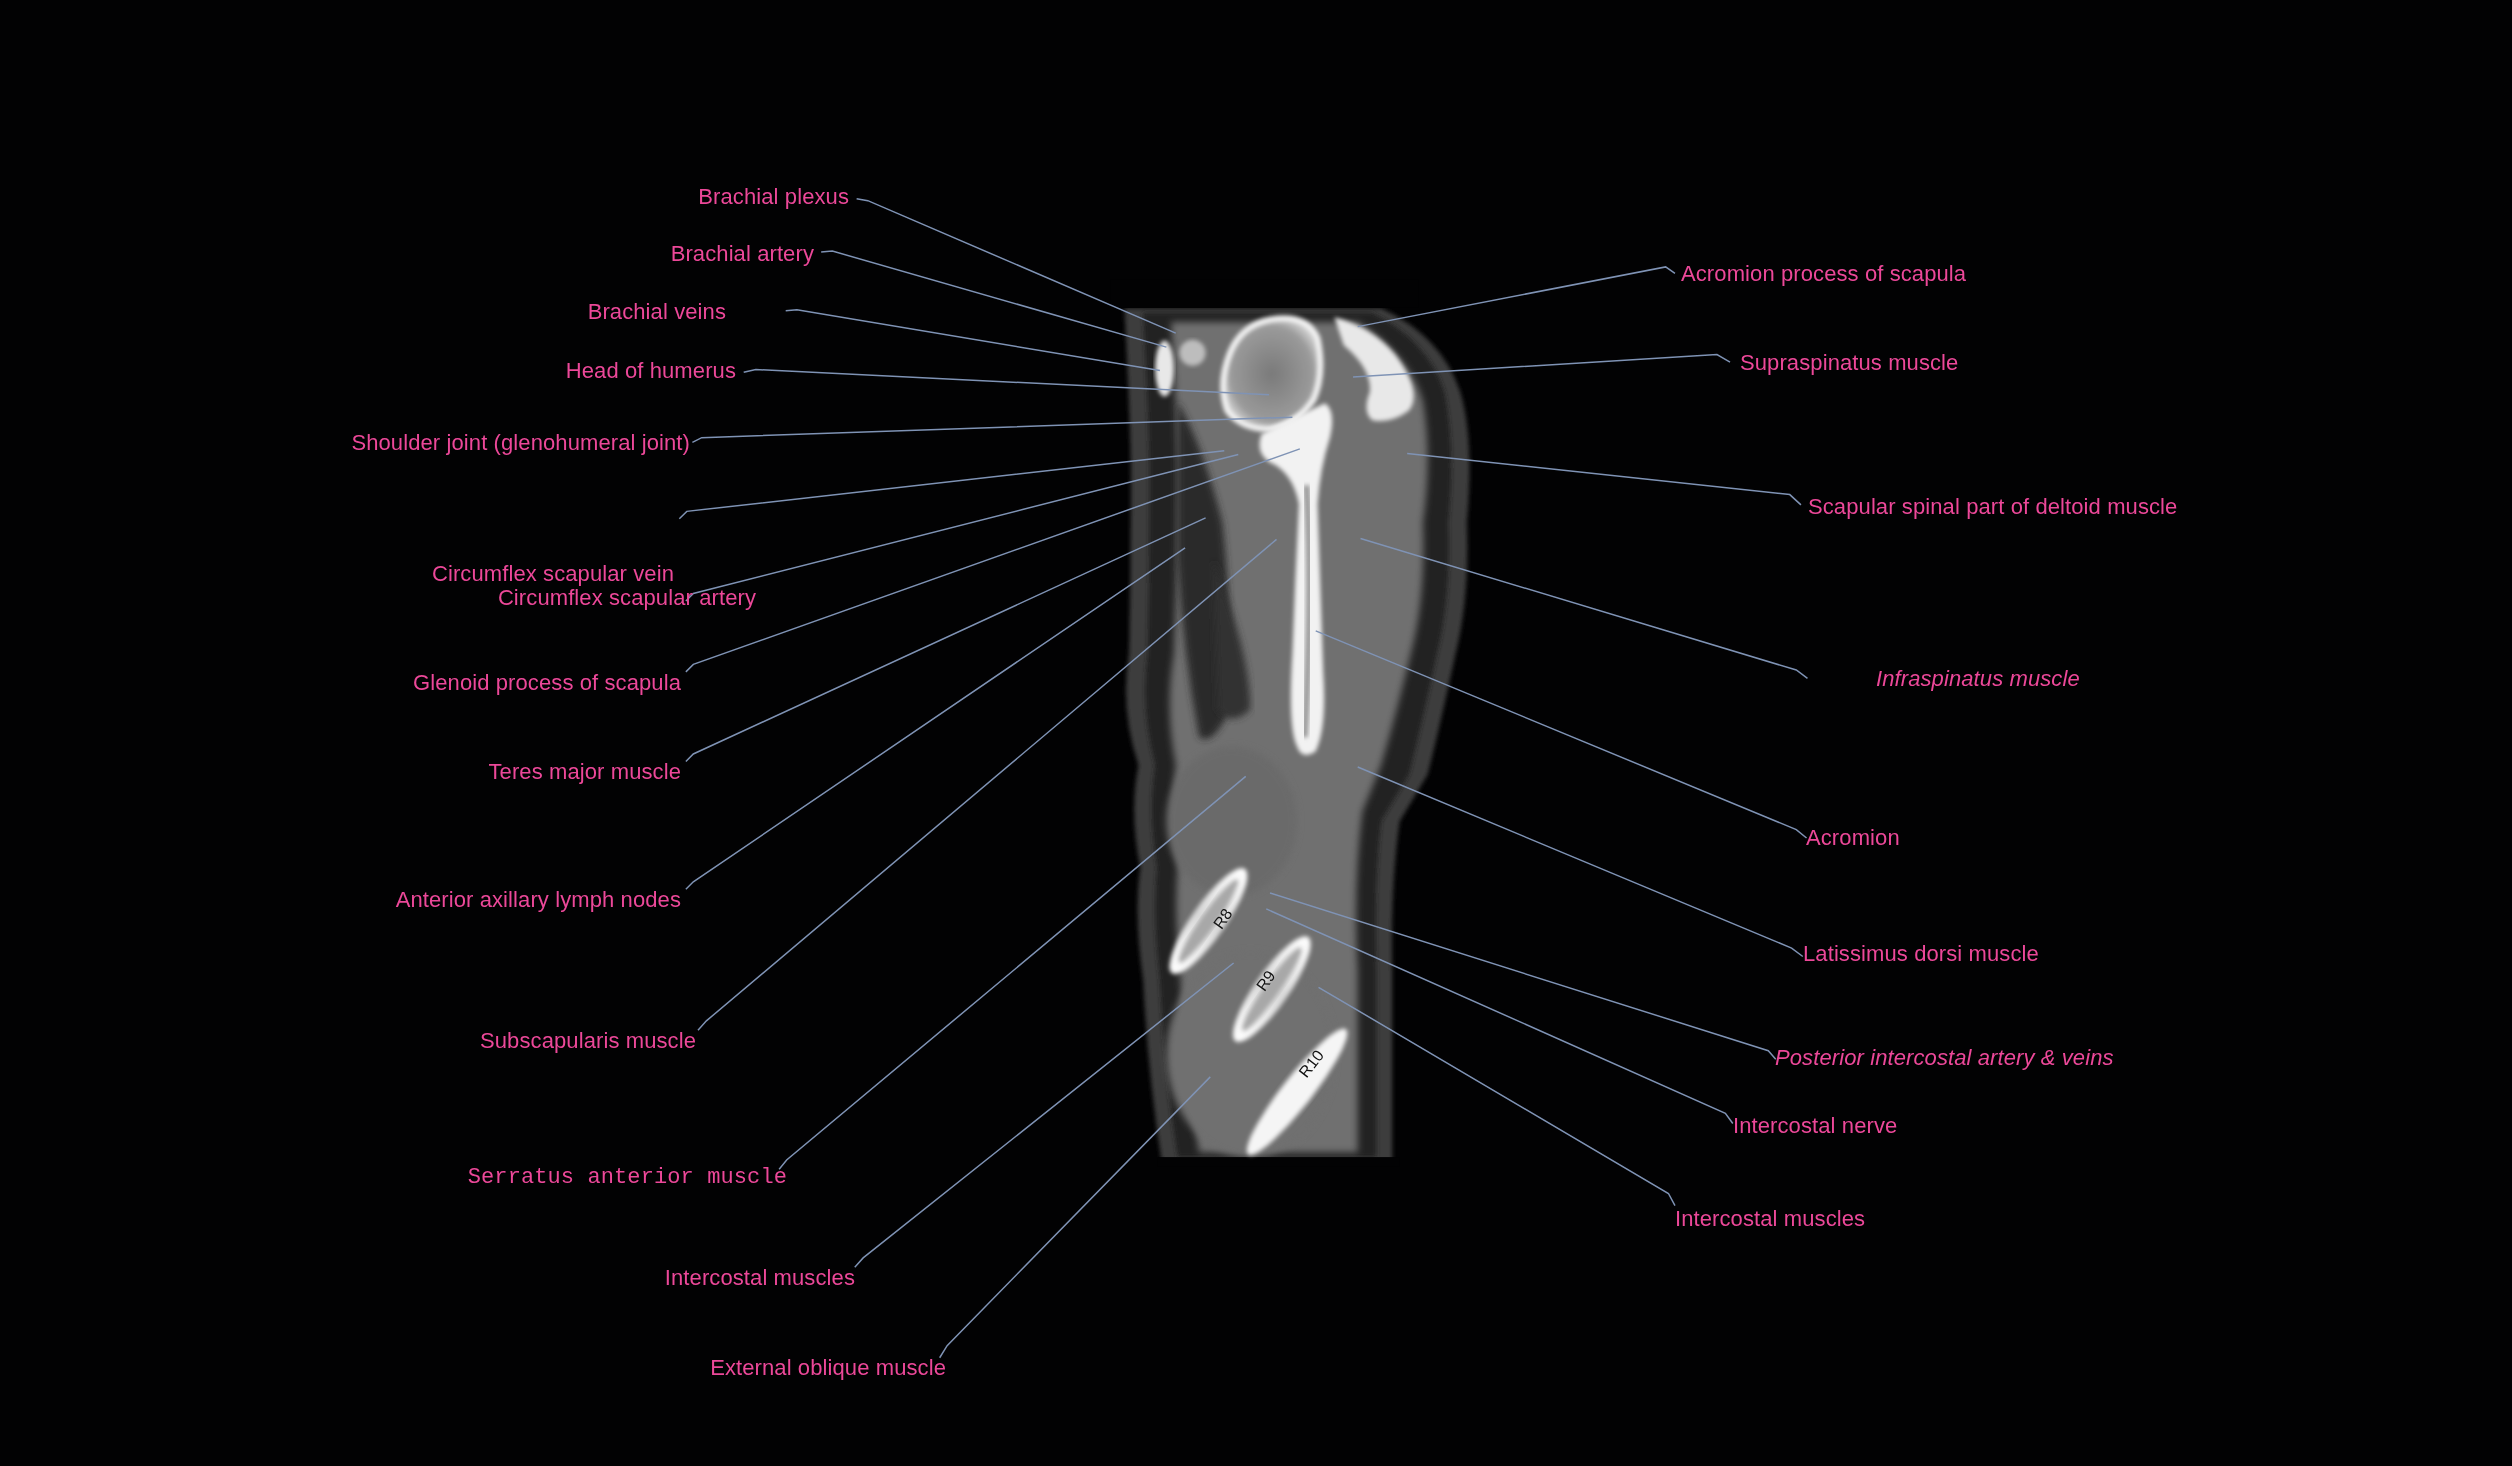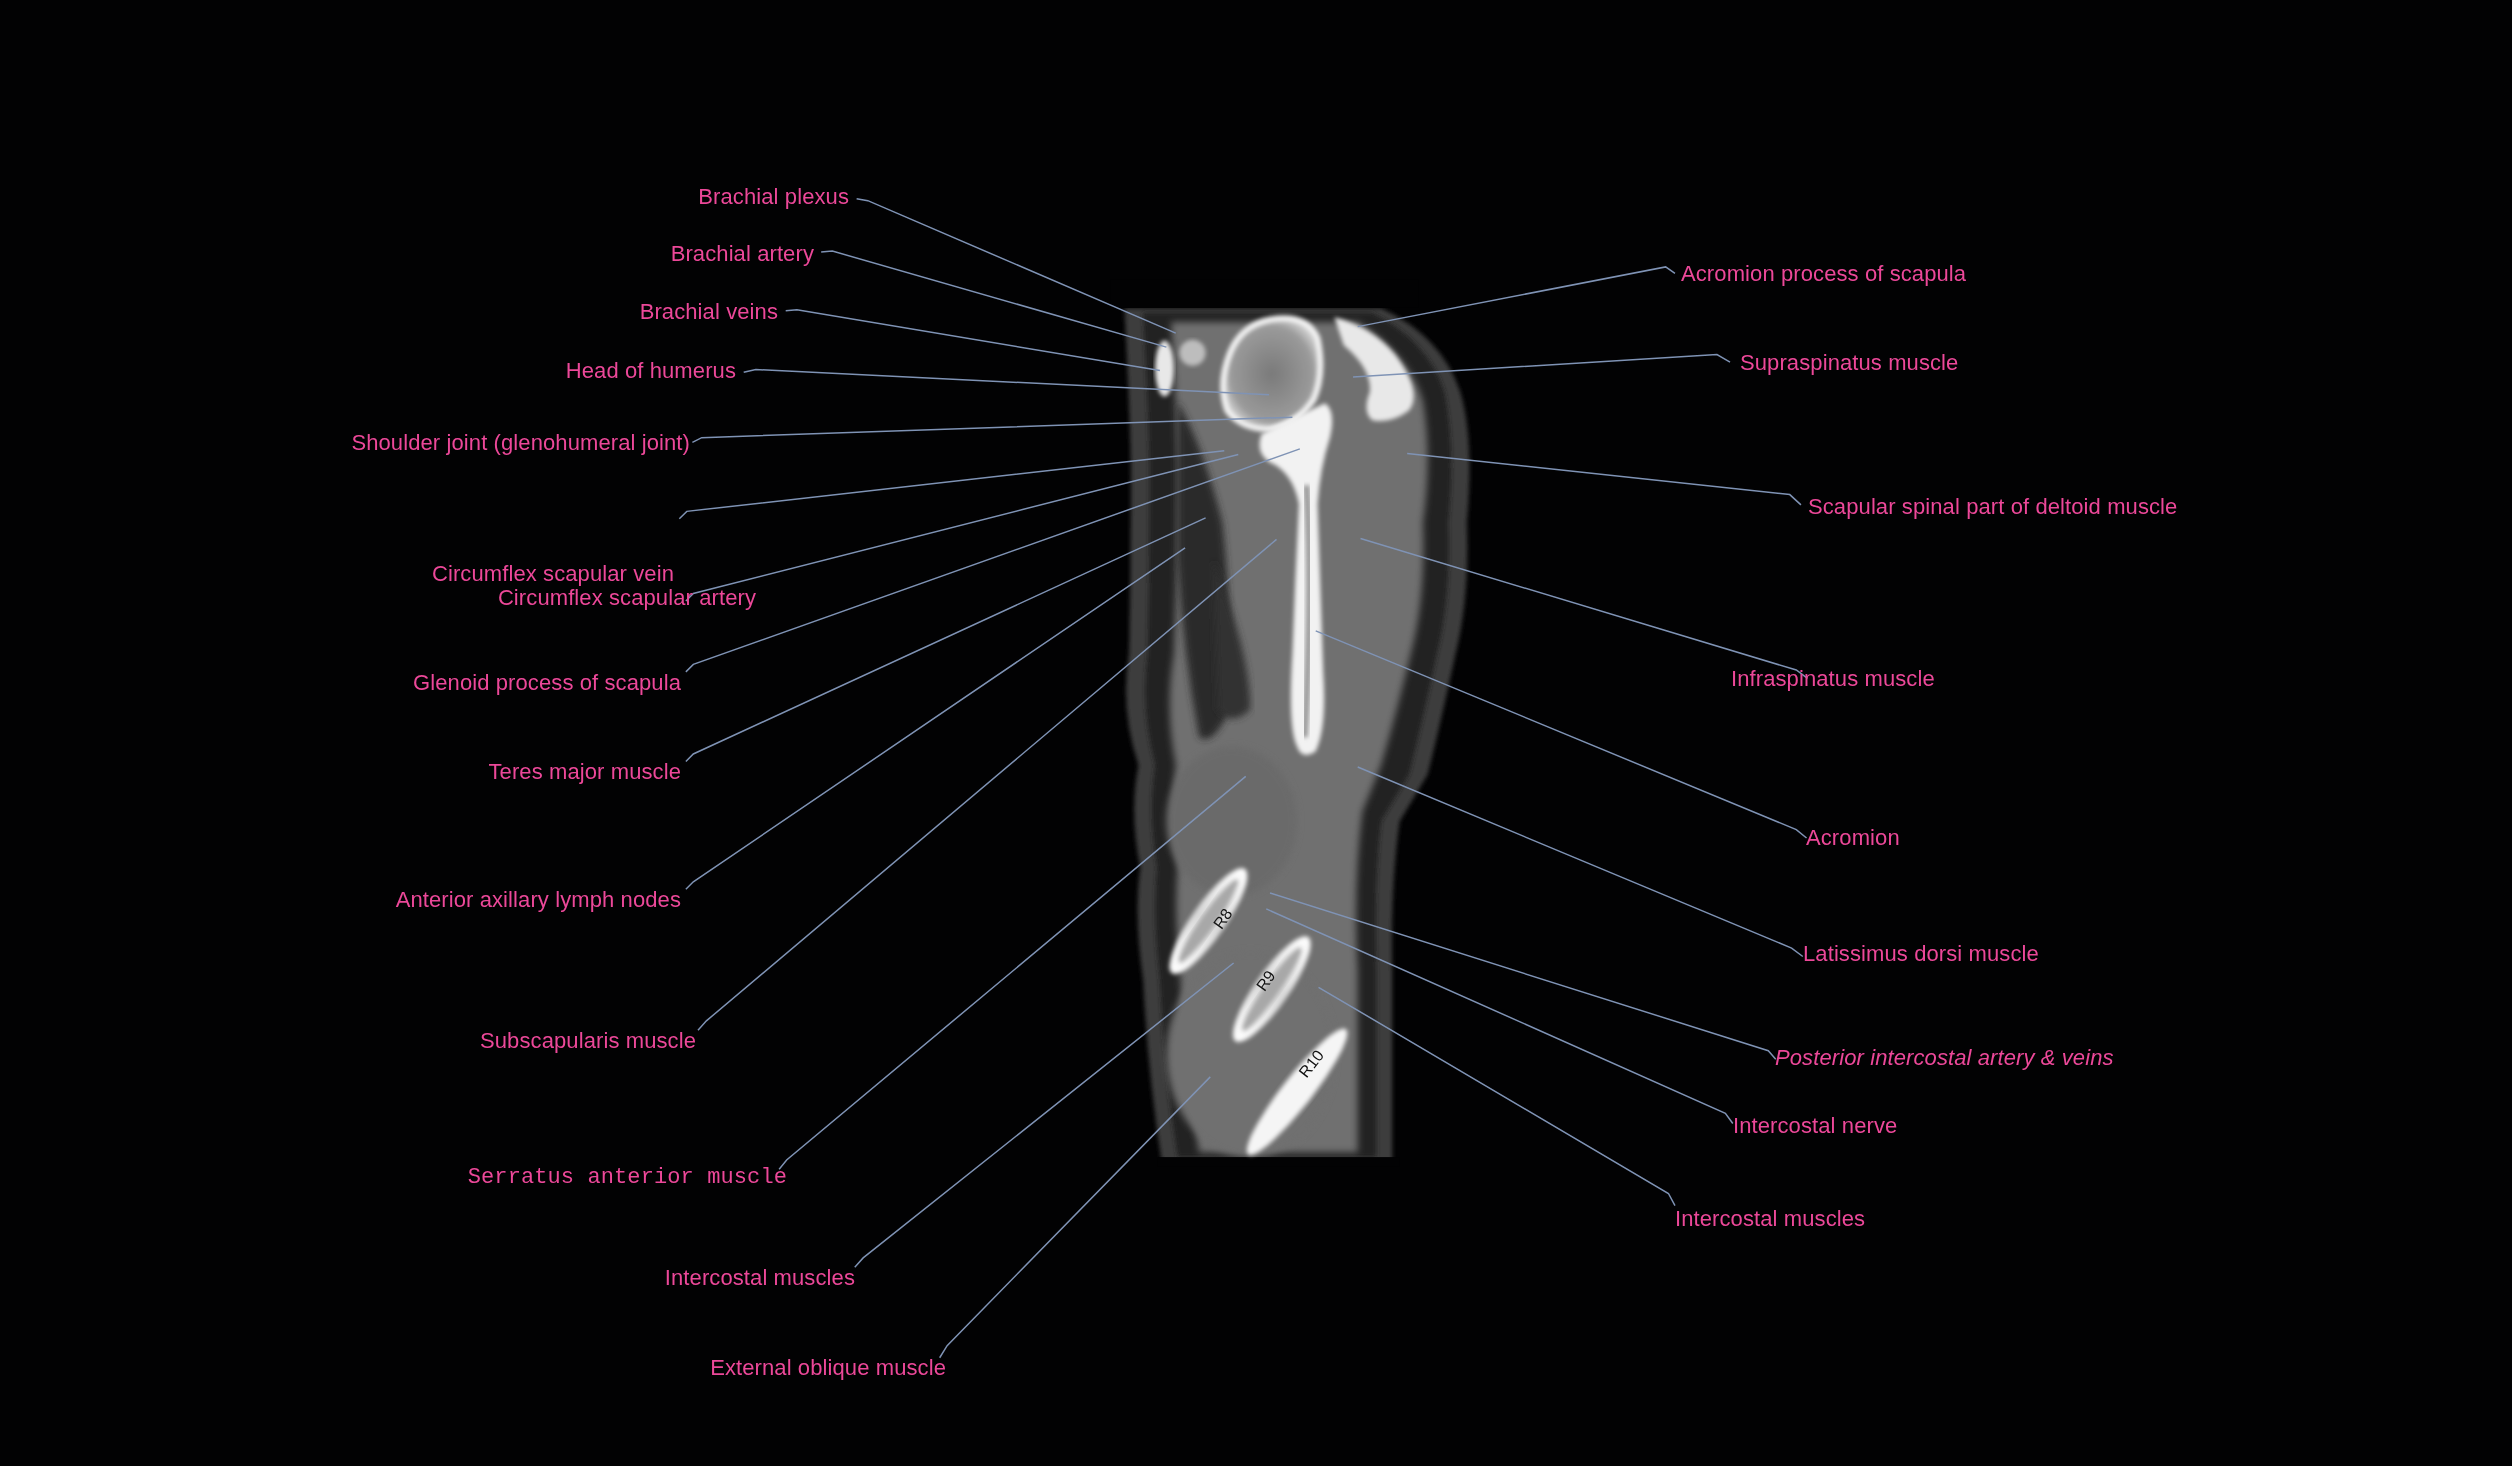--- a/index.html
+++ b/index.html
@@ -116,37 +116,37 @@
       <polyline points="1795,1292 1788,1279 1413,1058"></polyline>
     </g>
   </svg>
 
   <span class="rib-label" style="left:1213px; top:910px; transform: rotate(-55deg);">R8</span>
   <span class="rib-label" style="left:1256px; top:972px; transform: rotate(-55deg);">R9</span>
   <span class="rib-label" style="left:1297px; top:1055px; transform: rotate(-52deg);">R10</span>
 
   <div class="label left" style="right:1663px; top:182px;">Brachial plexus</div>
   <div class="label left" style="right:1698px; top:239px;">Brachial artery</div>
-  <div class="label left" style="right:1734px; top:297px;">Brachial veins</div>
+  <div class="label left" style="right:1786px; top:297px;">Brachial veins</div>
   <div class="label left" style="right:1776px; top:356px;">Head of humerus</div>
   <div class="label left" style="right:1822px; top:428px;">Shoulder joint (glenohumeral joint)</div>
   <div class="label left" style="right:1838px; top:514px;margin-top:45px;">Circumflex scapular vein</div>
   <div class="label left" style="right:1756px; top:583px;">Circumflex scapular artery</div>
   <div class="label left" style="right:1831px; top:668px;">Glenoid process of scapula</div>
   <div class="label left" style="right:1831px; top:757px;">Teres major muscle</div>
   <div class="label left" style="right:1831px; top:885px;">Anterior axillary lymph nodes</div>
   <div class="label left" style="right:1816px; top:1026px;">Subscapularis muscle</div>
   <div class="label left" style="right:1725px; top:1163px;font-family:Liberation Mono, monospace;">Serratus anterior muscle</div>
   <div class="label left" style="right:1657px; top:1263px;">Intercostal muscles</div>
   <div class="label left" style="right:1566px; top:1353px;">External oblique muscle</div>
 
   <div class="label" style="left:1681px; top:259px;">Acromion process of scapula</div>
   <div class="label" style="left:1740px; top:348px;">Supraspinatus muscle</div>
   <div class="label" style="left:1808px; top:492px;text-align:center;">Scapular spinal part of deltoid muscle</div>
-  <div class="label" style="left:1731px; top:664px;">Infraspinatus muscle</div>
+  <div class="label" style="left:1876px; top:664px;font-style:italic;">Infraspinatus muscle</div>
   <div class="label" style="left:1806px; top:823px;">Acromion</div>
   <div class="label" style="left:1803px; top:939px;">Latissimus dorsi muscle</div>
   <div class="label" style="left:1775px; top:1043px;font-style:italic;">Posterior intercostal artery &amp; veins</div>
   <div class="label" style="left:1733px; top:1111px;">Intercostal nerve</div>
   <div class="label" style="left:1675px; top:1204px;">Intercostal muscles</div>
 
 </div>
 
 
 </body></html>

